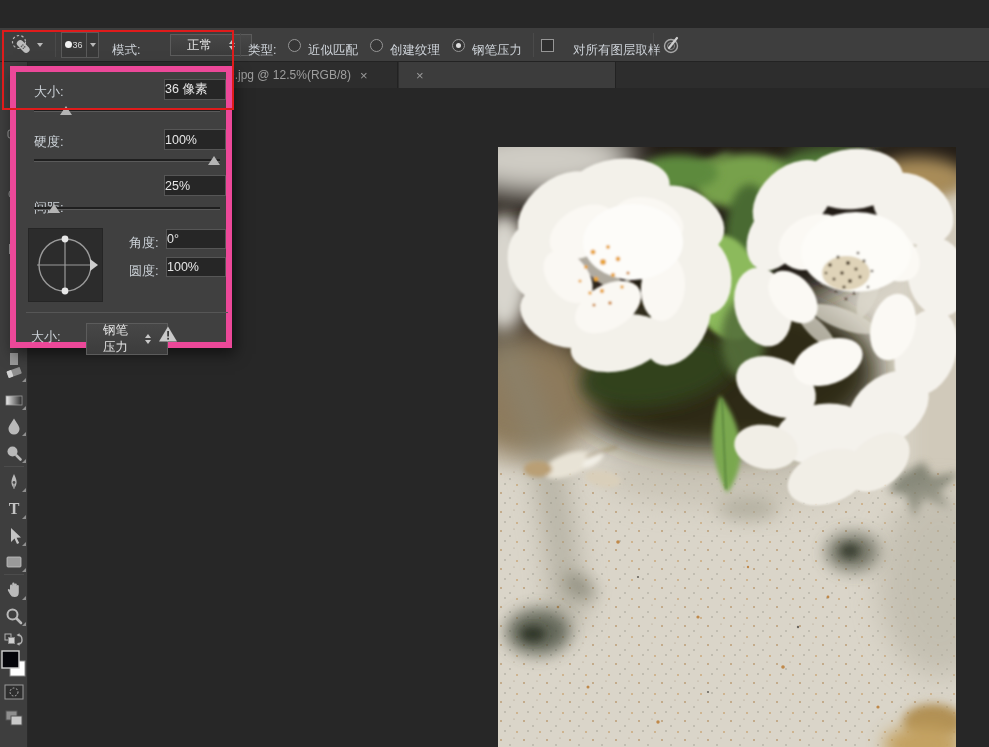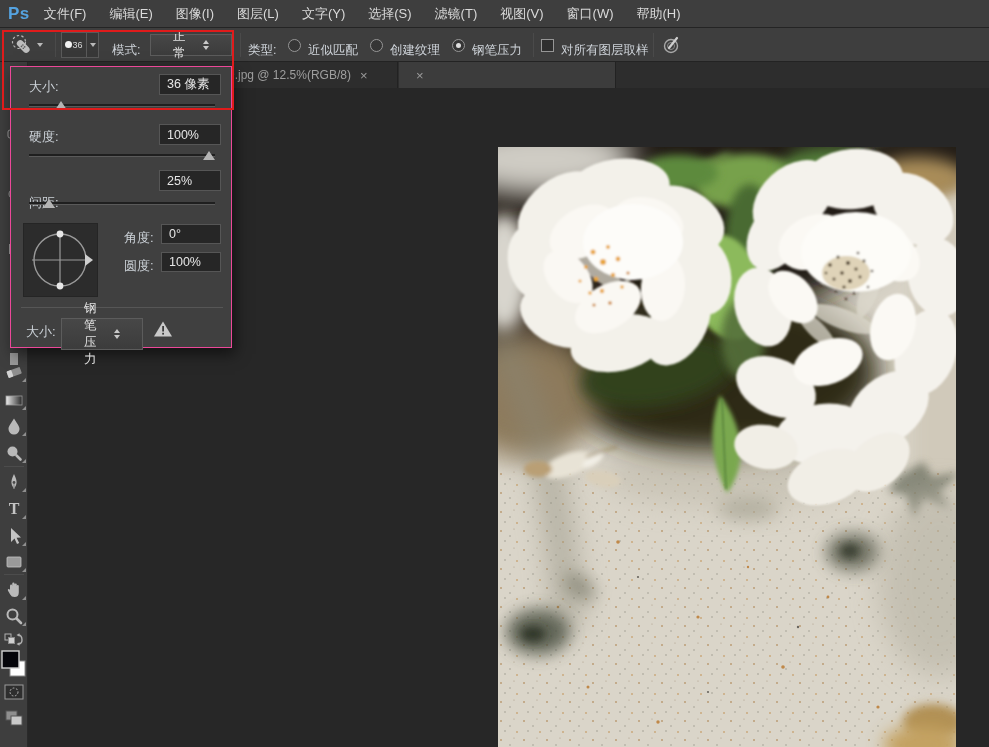--- a/index.html
+++ b/index.html
@@ -20,21 +20,21 @@
   .sep { position:absolute; top:5px; width:1px; height:24px; background:#2b2b2b; border-right:1px solid #4a4a4a; }
   .tool-btn { position:absolute; left:10px; top:4px; width:42px; height:26px; display:flex; align-items:center; }
   .dd-arrow-sm { width:0; height:0; border-left:3.5px solid transparent; border-right:3.5px solid transparent; border-top:4px solid #b9b9b9; margin-left:3px; }
   .brush-preview { position:absolute; left:61px; top:4px; width:38px; height:26px; border:1px solid #5a5a5a; background:#383838; display:flex; }
   .bp-left { width:24px; display:flex; align-items:center; justify-content:center; }
   .bp-dot { width:7px; height:7px; border-radius:50%; background:#f2f2f2; margin-bottom:1px; }
   .bp-num { font-size:9px; color:#d8d8d8; line-height:9px; }
   .bp-arrow { width:12px; border-left:1px solid #5a5a5a; display:flex; align-items:center; justify-content:center; }
   .ob-label { color:#ced3d9; font-size:12.5px;margin-top:11px; }
   .dropdown { border:1px solid #5c5c5c; background:linear-gradient(#474747,#3c3c3c); height:22px;
-    display:flex; align-items:center; color:#e2e2e2; font-size:12.5px; padding:0 22px; }
+    display:flex; align-items:center; color:#e2e2e2; font-size:12.5px; padding:0 16px;margin-left:20px; }
   .updown { margin-left:auto; display:flex; flex-direction:column; gap:2px; padding-left:8px; }
   .updown i { display:block; width:0; height:0; border-left:3.5px solid transparent; border-right:3.5px solid transparent; }
   .updown i.up { border-bottom:4px solid #c9c9c9; }
   .updown i.down { border-top:4px solid #c9c9c9; }
   .radio { width:13px; height:13px; border-radius:50%; background:#353535; border:1px solid #969696; margin-right:7px; position:relative; flex:0 0 auto; }
   .radio.selected::after { content:""; position:absolute; left:3px; top:3px; width:5px; height:5px; border-radius:50%; background:#dedede; }
   .checkbox { width:13px; height:13px; background:#2e2e2e; border:1px solid #969696; margin-right:7px; flex:0 0 auto; }
 
   
   .tab-bar { position:absolute; left:28px; top:62px; width:961px; height:26px; background:#2d2d2d; z-index:10; }
@@ -47,24 +47,24 @@
   
   .toolbar { position:absolute; left:0; top:62px; width:28px; height:685px; background:#3e3e3e; border-right:1px solid #2a2a2a; z-index:20; }
   .tool { position:absolute; left:0; width:28px; height:24px; display:flex; align-items:center; justify-content:center; }
   .tool::after { content:""; position:absolute; right:2px; bottom:2px; width:0; height:0;
     border-left:4px solid transparent; border-bottom:4px solid #8f8f8f; }
   .tool.noflag::after { display:none; }
   .tb-div { position:absolute; left:4px; width:20px; height:1px; background:#2e2e2e; border-bottom:1px solid #4c4c4c; }
 
   
   .brush-panel { position:absolute; left:10px; top:66px; width:222px; height:282px; background:#404040;
-    border:1px solid #ec4899; box-shadow:3px 6px 14px rgba(0,0,0,.55); z-index:50; }
+    border:6px solid #ec4899; box-shadow:3px 6px 14px rgba(0,0,0,.55); z-index:50; }
   .bp-row-label { position:absolute; color:#ccd2d8; font-size:13px; }
   .field { position:absolute; background:#262626; border:1px solid #565656; color:#e6e6e6;
-    font-size:12.5px; display:flex; align-items:center; padding-left:7px; }
+    font-size:12.5px; display:flex; align-items:center; }
   .slider { position:absolute; height:3px; background:#1f1f1f; border-bottom:1px solid #5a5a5a; }
   .thumb { position:absolute; top:-3px; width:0; height:0; margin-left:-6px;
     border-left:6px solid transparent; border-right:6px solid transparent; border-bottom:9px solid #b4b4b4; }
   .panel-div { position:absolute; left:10px; top:240px; width:202px; height:1px; background:#2e2e2e; border-bottom:1px solid #565656; }
   .angle-box { position:absolute; left:12px; top:156px; width:75px; height:74px; background:#2c2c2c; border:1px solid #252525; }
   .pen-dd { position:absolute; left:50px; top:251px; width:82px; height:32px; }
 
   
   .red-rect { position:absolute; left:2px; top:30px; width:232px; height:80px;
     border:2px solid #e01b1b; z-index:100; pointer-events:none; }
@@ -73,33 +73,20 @@
   .canvas-area { position:absolute; left:28px; top:88px; width:961px; height:659px; background:#272727; }
   .photo { position:absolute; left:470px; top:59px; width:458px; height:600px; }
 
   .icon-svg { display:block; }
 </style>
 </head>
 <body>
 
 <div class="app">
 
-  <div class="menu-bar">
-    <span class="ps-logo">Ps</span>
-    <span class="menu-item">文件(F)</span>
-    <span class="menu-item">编辑(E)</span>
-    <span class="menu-item">图像(I)</span>
-    <span class="menu-item">图层(L)</span>
-    <span class="menu-item">文字(Y)</span>
-    <span class="menu-item">选择(S)</span>
-    <span class="menu-item">滤镜(T)</span>
-    <span class="menu-item">视图(V)</span>
-    <span class="menu-item">窗口(W)</span>
-    <span class="menu-item">帮助(H)</span>
-  </div>
 
   <div class="options-bar">
     <div class="tool-btn">
       <svg class="icon-svg" width="24" height="24" viewBox="0 0 24 24">
         <circle cx="9" cy="9" r="6.5" fill="none" stroke="#b5b5b5" stroke-width="1.2" stroke-dasharray="2.4 2.2"></circle>
         <g transform="rotate(45 13 13)">
           <rect x="6" y="9.8" width="15" height="6.8" rx="3.2" fill="#bdbdbd"></rect>
           <circle cx="12.2" cy="12.4" r="0.8" fill="#5a5a5a"></circle>
           <circle cx="14.8" cy="12.4" r="0.8" fill="#5a5a5a"></circle>
           <circle cx="12.2" cy="14.4" r="0.8" fill="#5a5a5a"></circle>
@@ -145,21 +132,21 @@
       <span class="radio"></span>
       <span class="ob-label">创建纹理</span>
     </div>
     <div class="ob" style="left:452px;">
       <span class="radio selected"></span>
       <span class="ob-label">钢笔压力</span>
     </div>
 
     <div class="sep" style="left:533px;"></div>
 
-    <div class="ob" style="left:541px;">
+    <div class="ob" style="left:541px;gap:12px;">
       <span class="checkbox"></span>
       <span class="ob-label">对所有图层取样</span>
     </div>
 
     <div class="sep" style="left:653px;"></div>
 
     <div class="ob" style="left:661px;">
       <svg class="icon-svg" width="20" height="20" viewBox="0 0 20 20">
         <circle cx="10" cy="11" r="6.5" fill="none" stroke="#a8a8a8" stroke-width="1.4"></circle>
         <circle cx="10" cy="11" r="3.5" fill="none" stroke="#8a8a8a" stroke-width="1"></circle>

